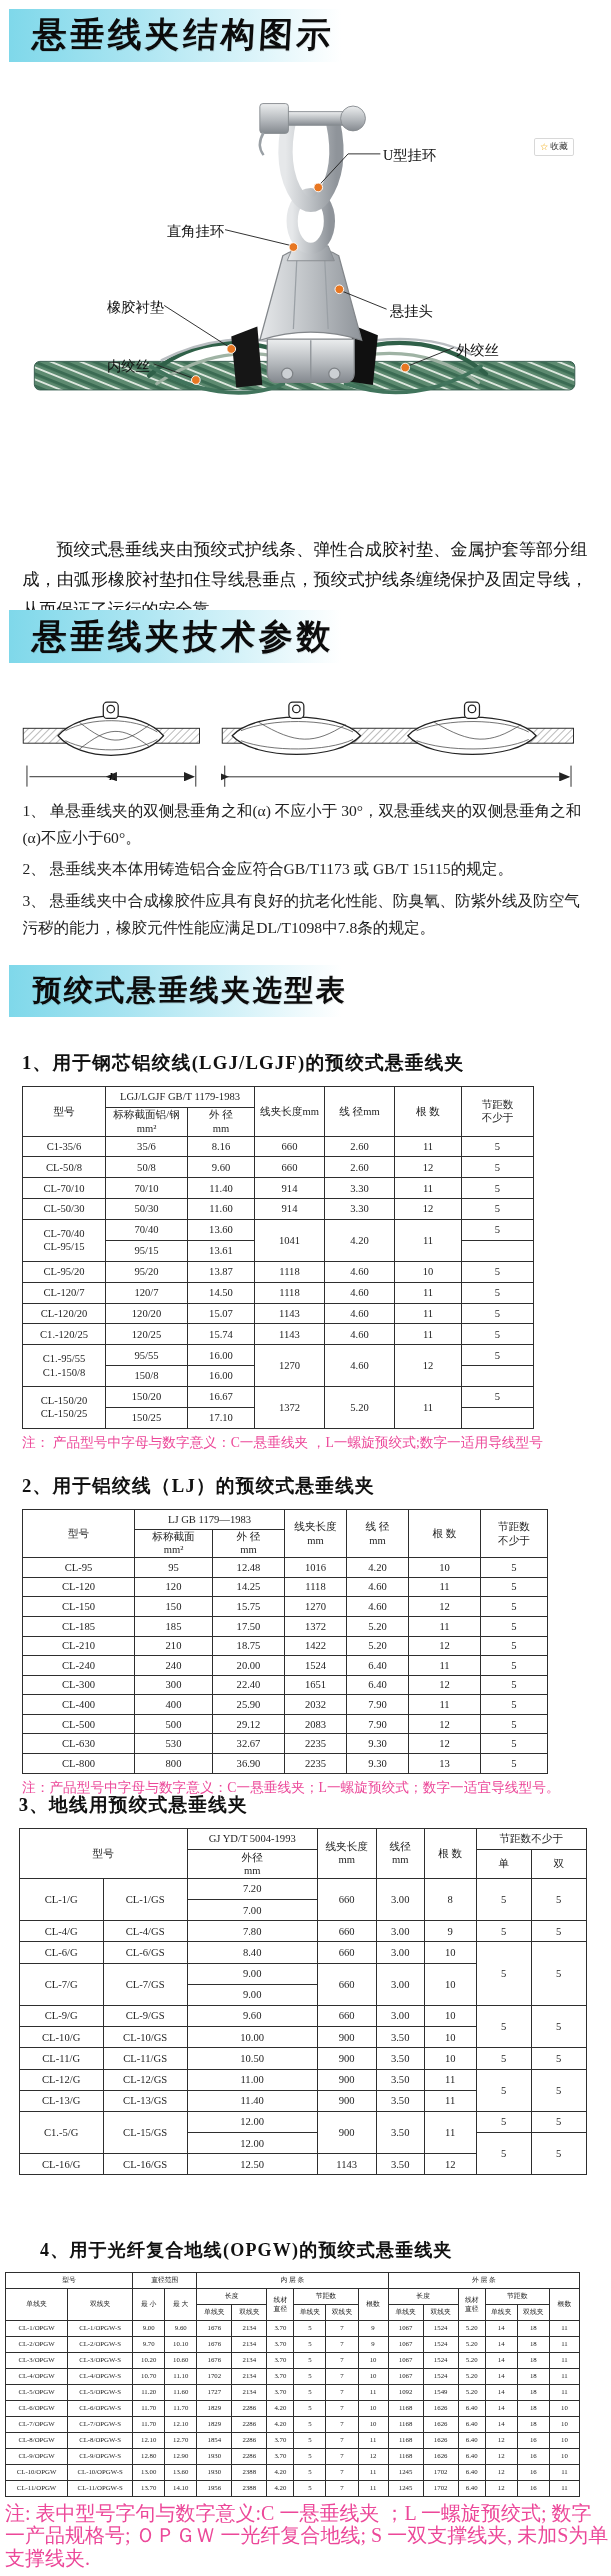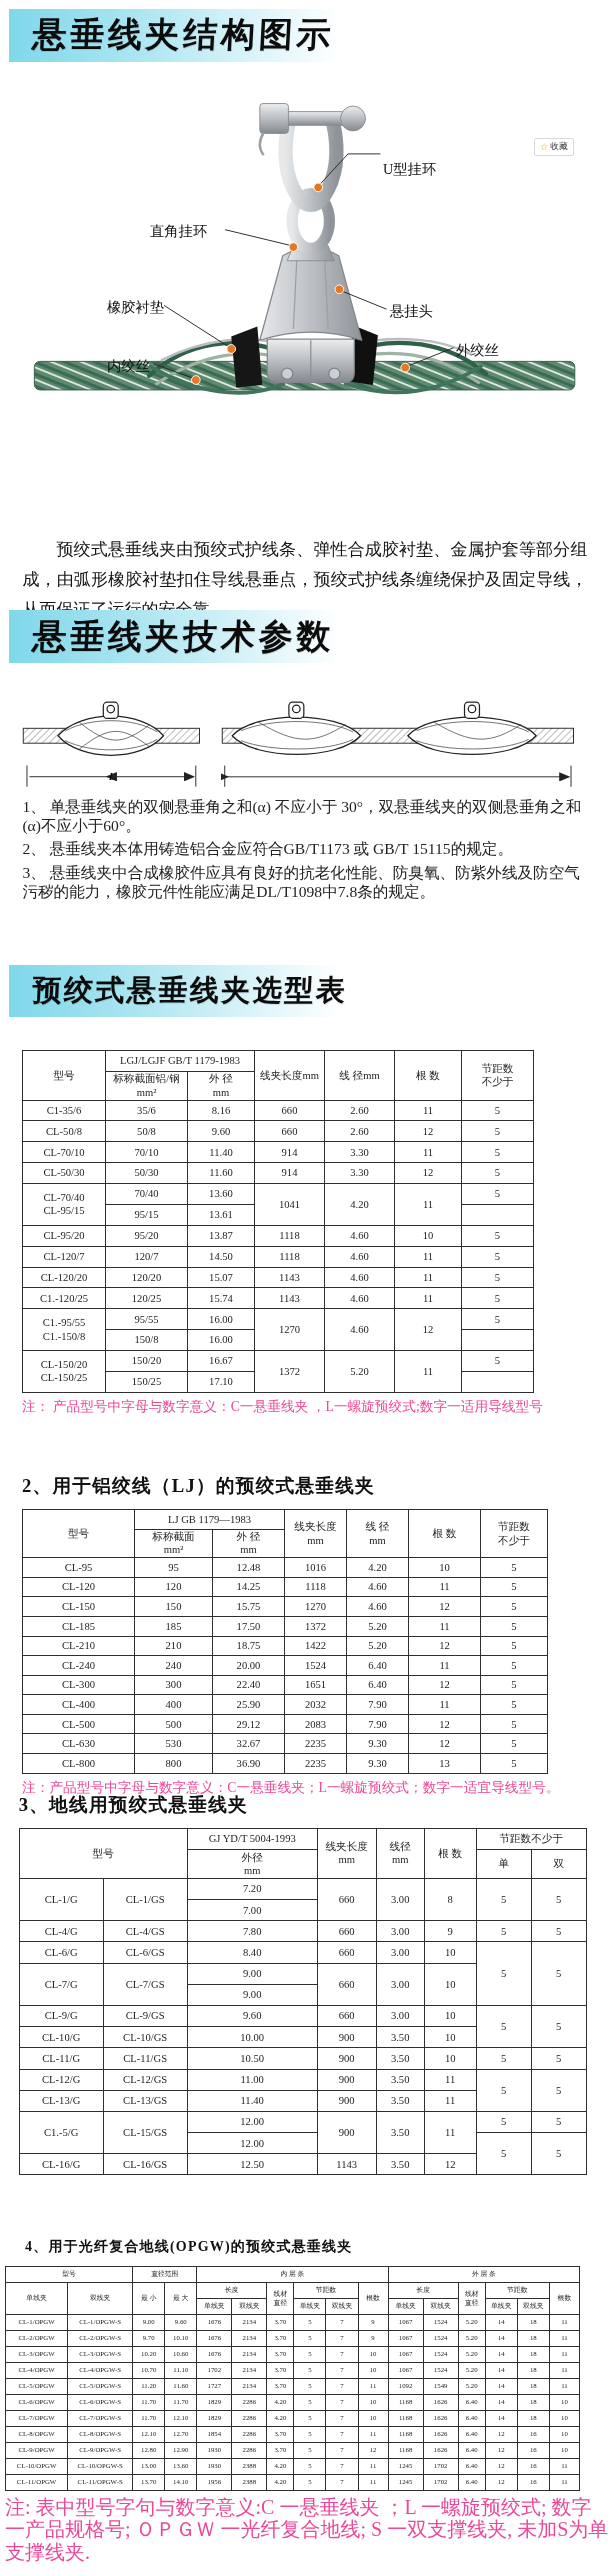--- a/index.html
+++ b/index.html
@@ -21,21 +21,21 @@
   .figure{position:absolute;left:0;top:93px;width:611px;height:351px;}
   .figure svg{position:absolute;left:0;top:0;}
   .ph-label{position:absolute;font-size:14.3px;color:#111;white-space:nowrap;font-weight:500;}
   
   .intro{position:absolute;left:22.4px;top:518px;width:565px;font-size:17px;line-height:30px;
          text-align:justify;text-indent:2em;color:#141414;}
   
   .drawings{position:absolute;left:0;top:687px;width:611px;height:106px;}
   
   .tech-notes{position:absolute;left:22.4px;top:797px;width:567px;}
-  .tech-notes p{margin:0 0 4.4px 0;font-size:15.6px;line-height:19px;color:#222;}
+  .tech-notes p{margin:0 0 4.4px 0;font-size:15.6px;line-height:27px;color:#222;}
   
   .sec{position:absolute;}
   .sec-title{margin:0 0 10px 0;font-weight:600;font-size:18.7px;letter-spacing:1.2px;color:#111;}
   table.dt{border-collapse:collapse;table-layout:fixed;background:#fff;}
   table.dt th,table.dt td{border:1px solid #2e2e2e;text-align:center;vertical-align:middle;
         white-space:pre-line;padding:0.6px 1.2px;color:#1d1d1d;font-weight:normal;}
   table.t1 th,table.t1 td{font-size:10.6px;height:18.7px;line-height:1.25;}
   table.t2 th,table.t2 td{font-size:10.6px;height:17.4px;line-height:1.25;}
   table.t3 th,table.t3 td{font-size:10.6px;height:19px;line-height:1.25;}
   table.t4 th,table.t4 td{font-size:6.8px;height:15px;line-height:1.2;padding:0;}
@@ -126,22 +126,22 @@
 
       <g fill="#e87722" stroke="#fff" stroke-width="1.5">
         <circle cx="512" cy="152" r="7"></circle>
           <circle cx="472" cy="248" r="7"></circle>
         <circle cx="372" cy="412" r="7"></circle>
           <circle cx="546" cy="316" r="7"></circle>
         <circle cx="315" cy="462" r="7"></circle>
           <circle cx="652" cy="442" r="7"></circle>
       </g>
     </svg>
-    <div class="ph-label" style="left:383px;top:53px;margin-top:14px;">U型挂环</div>
-    <div class="ph-label" style="left:150px;top:129px;">直角挂环</div>
+    <div class="ph-label" style="left:383px;top:53px;">U型挂环</div>
+    <div class="ph-label" style="left:167px;top:129px;">直角挂环</div>
     <div class="ph-label" style="left:107px;top:205px;">橡胶衬垫</div>
     <div class="ph-label" style="left:390px;top:209px;">悬挂头</div>
     <div class="ph-label" style="left:107px;top:264px;">内绞丝</div>
     <div class="ph-label" style="left:456px;top:248px;">外绞丝</div>
   </div>
 
   <p class="intro">预绞式悬垂线夹由预绞式护线条、弹性合成胶衬垫、金属护套等部分组成，由弧形橡胶衬垫扣住导线悬垂点，预绞式护线条缠绕保护及固定导线，从而保证了运行的安全靠。</p>
 
   <div class="banner" style="top:610px;">
     <div class="banner-title">悬垂线夹技术参数</div>
@@ -194,20 +194,21 @@
     <p>1、 单悬垂线夹的双侧悬垂角之和(α) 不应小于 30°，双悬垂线夹的双侧悬垂角之和(α)不应小于60°。</p>
     <p>2、 悬垂线夹本体用铸造铝合金应符合GB/T1173 或 GB/T 15115的规定。</p>
     <p>3、 悬垂线夹中合成橡胶件应具有良好的抗老化性能、防臭氧、防紫外线及防空气污秽的能力，橡胶元件性能应满足DL/T1098中7.8条的规定。</p>
   </div>
 
   <div class="banner" style="top:965px;height:52px;">
     <div class="banner-title" style="font-size:29px;letter-spacing:2.5px;">预绞式悬垂线夹选型表</div>
   </div>
 
   <div class="sec sec1" style="left:22px;top:1050px;">
+    <h3 class="sec-title">1、用于钢芯铝绞线(LGJ/LGJF)的预绞式悬垂线夹</h3>
     <table class="dt t1">
       <colgroup>
           <col style="width:83px">
           <col style="width:82px">
           <col style="width:67px">
           <col style="width:70px">
           <col style="width:70px">
           <col style="width:67px">
           <col style="width:72px">
         </colgroup>
@@ -630,21 +631,21 @@
             <td>12.50</td>
             <td>1143</td>
             <td>3.50</td>
             <td>12</td>
           </tr>
         </tbody>
     </table>
   </div>
 
   <div class="sec sec4" style="left:5px;top:2238px;">
-    <h3 class="sec-title" style="font-size:14px;margin-left:20px;">4、用于光纤复合地线(OPGW)的预绞式悬垂线夹</h3>
+    <h3 class="sec-title" style="font-size:18px;margin-left:35px;">4、用于光纤复合地线(OPGW)的预绞式悬垂线夹</h3>
     <table class="dt t4">
       <colgroup>
           <col style="width:62px">
           <col style="width:65px">
           <col style="width:32px">
           <col style="width:32px">
           <col style="width:35px">
           <col style="width:35px">
           <col style="width:27px">
           <col style="width:32px">

